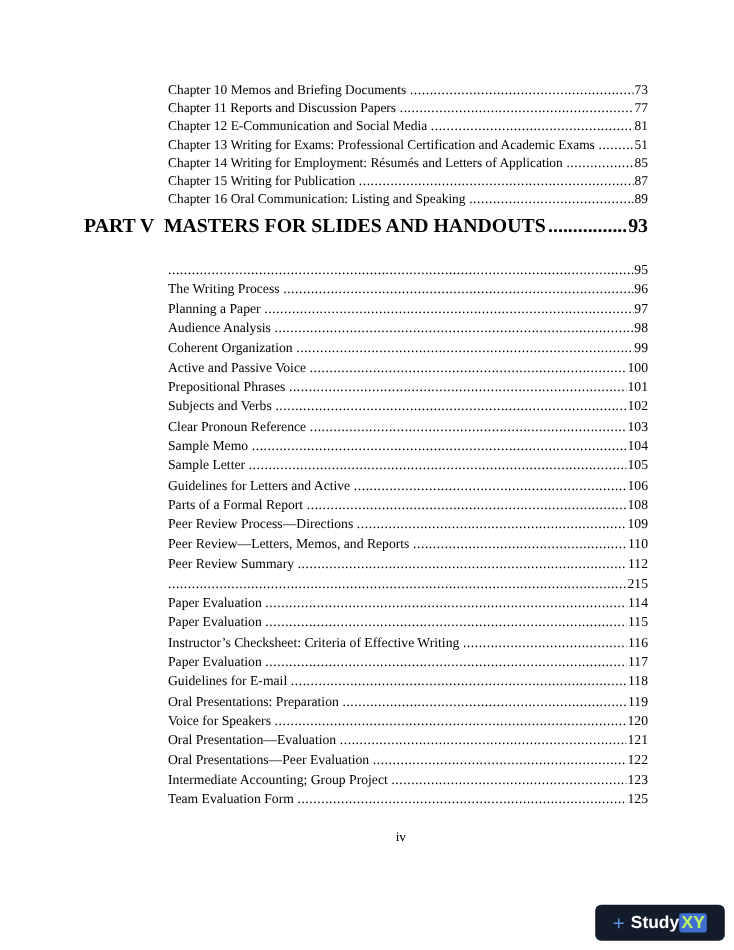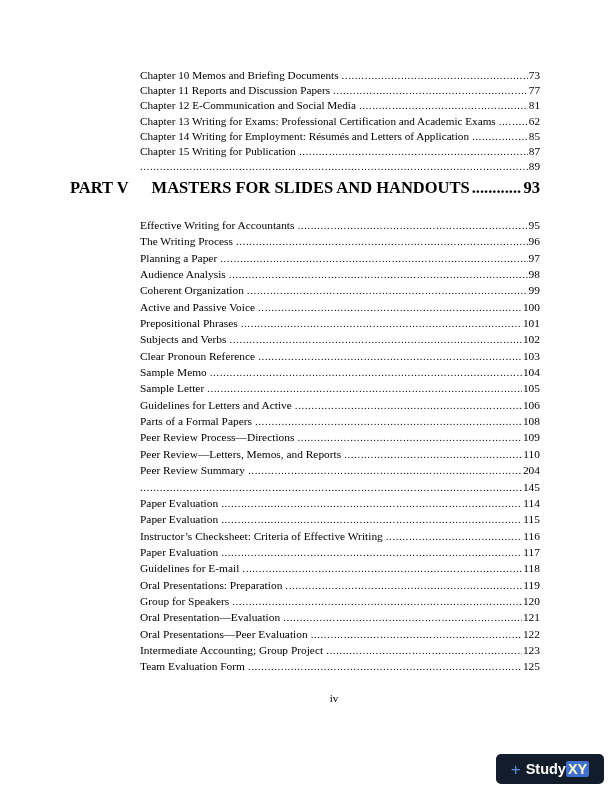--- a/index.html
+++ b/index.html
@@ -59,21 +59,21 @@
     width: 470px;
     font-family: "Liberation Serif", serif;
     font-weight: bold;
     font-size: 16.5px;
     display: flex;
     align-items: baseline;
     white-space: nowrap;
   }
   .part-head .part-label {
     flex: 0 0 auto;
-    padding-right: 23px;
+    padding-right: 8px;
   }
   .part-head .part-title {
     flex: 0 0 auto;
     padding-right: 2px;
   }
   .part-head .dots {
     flex: 1 1 auto;
     overflow: hidden;
     white-space: nowrap;
     letter-spacing: 0px;
@@ -123,21 +123,21 @@
     font-weight: 400;
   }
   .watermark .brand {
     font-size: 14.5px;
     font-weight: bold;
     color: #ffffff;
     letter-spacing: 0px;
   }
   .watermark .brand .xy {
     background: #3f6fd0;
-    color: #fef9c3;
+    color: #bef264;
     padding: 0 2px;
     border-radius: 2px;
   }
 </style>
 </head>
 <body>
 
 <div class="page">
 
   <div class="toc-top">
@@ -152,48 +152,48 @@
         <span class="page-num">77</span>
       </div>
       <div class="toc-entry">
         <span class="title">Chapter 12  E-Communication and Social Media </span>
         <span class="dots">........................................................................................................................</span>
         <span class="page-num">81</span>
       </div>
       <div class="toc-entry">
         <span class="title">Chapter 13  Writing for Exams:  Professional Certification and Academic Exams </span>
         <span class="dots">........................................................................................................................</span>
-        <span class="page-num">62</span>
+        <span class="page-num">51</span>
       </div>
       <div class="toc-entry">
         <span class="title">Chapter 14  Writing for Employment:  Résumés and Letters of Application</span>
         <span class="dots">........................................................................................................................</span>
         <span class="page-num">85</span>
       </div>
       <div class="toc-entry">
         <span class="title">Chapter 15  Writing for Publication </span>
         <span class="dots">........................................................................................................................</span>
         <span class="page-num">87</span>
       </div>
       <div class="toc-entry">
+        <span class="title">Chapter 16  Oral Communication: Listing and Speaking </span>
         <span class="dots">........................................................................................................................</span>
         <span class="page-num">89</span>
       </div>
     </div>
 
   <div class="part-head">
     <span class="part-label">PART V</span>
     <span class="part-title">MASTERS FOR SLIDES AND HANDOUTS</span>
     <span class="dots">..................................................................................................</span>
     <span class="page-num">93</span>
   </div>
 
   <div class="toc-main">
       <div class="toc-entry">
-        <span class="title">Effective Writing for Accountants</span>
         <span class="dots">........................................................................................................................</span>
         <span class="page-num">95</span>
       </div>
       <div class="toc-entry">
         <span class="title">The Writing Process</span>
         <span class="dots">........................................................................................................................</span>
         <span class="page-num">96</span>
       </div>
       <div class="toc-entry">
         <span class="title">Planning a Paper</span>
@@ -239,42 +239,42 @@
         <span class="title">Sample Letter </span>
         <span class="dots">........................................................................................................................</span>
         <span class="page-num">105</span>
       </div>
       <div class="toc-entry">
         <span class="title">Guidelines for Letters and Active</span>
         <span class="dots">........................................................................................................................</span>
         <span class="page-num">106</span>
       </div>
       <div class="toc-entry">
-        <span class="title">Parts of a Formal Papers </span>
+        <span class="title">Parts of a Formal Report </span>
         <span class="dots">........................................................................................................................</span>
         <span class="page-num">108</span>
       </div>
       <div class="toc-entry">
         <span class="title">Peer Review Process—Directions </span>
         <span class="dots">........................................................................................................................</span>
         <span class="page-num">109</span>
       </div>
       <div class="toc-entry">
         <span class="title">Peer Review—Letters, Memos, and Reports </span>
         <span class="dots">........................................................................................................................</span>
         <span class="page-num">110</span>
       </div>
       <div class="toc-entry">
         <span class="title">Peer Review Summary </span>
         <span class="dots">........................................................................................................................</span>
-        <span class="page-num">204</span>
-      </div>
-      <div class="toc-entry">
-        <span class="dots">........................................................................................................................</span>
-        <span class="page-num">145</span>
+        <span class="page-num">112</span>
+      </div>
+      <div class="toc-entry">
+        <span class="dots">........................................................................................................................</span>
+        <span class="page-num">215</span>
       </div>
       <div class="toc-entry">
         <span class="title">Paper Evaluation </span>
         <span class="dots">........................................................................................................................</span>
         <span class="page-num">114</span>
       </div>
       <div class="toc-entry">
         <span class="title">Paper Evaluation </span>
         <span class="dots">........................................................................................................................</span>
         <span class="page-num">115</span>
@@ -293,21 +293,21 @@
         <span class="title">Guidelines for E-mail </span>
         <span class="dots">........................................................................................................................</span>
         <span class="page-num">118</span>
       </div>
       <div class="toc-entry">
         <span class="title">Oral Presentations: Preparation </span>
         <span class="dots">........................................................................................................................</span>
         <span class="page-num">119</span>
       </div>
       <div class="toc-entry">
-        <span class="title">Group for Speakers </span>
+        <span class="title">Voice for Speakers </span>
         <span class="dots">........................................................................................................................</span>
         <span class="page-num">120</span>
       </div>
       <div class="toc-entry">
         <span class="title">Oral Presentation—Evaluation </span>
         <span class="dots">........................................................................................................................</span>
         <span class="page-num">121</span>
       </div>
       <div class="toc-entry">
         <span class="title">Oral Presentations—Peer Evaluation </span>

